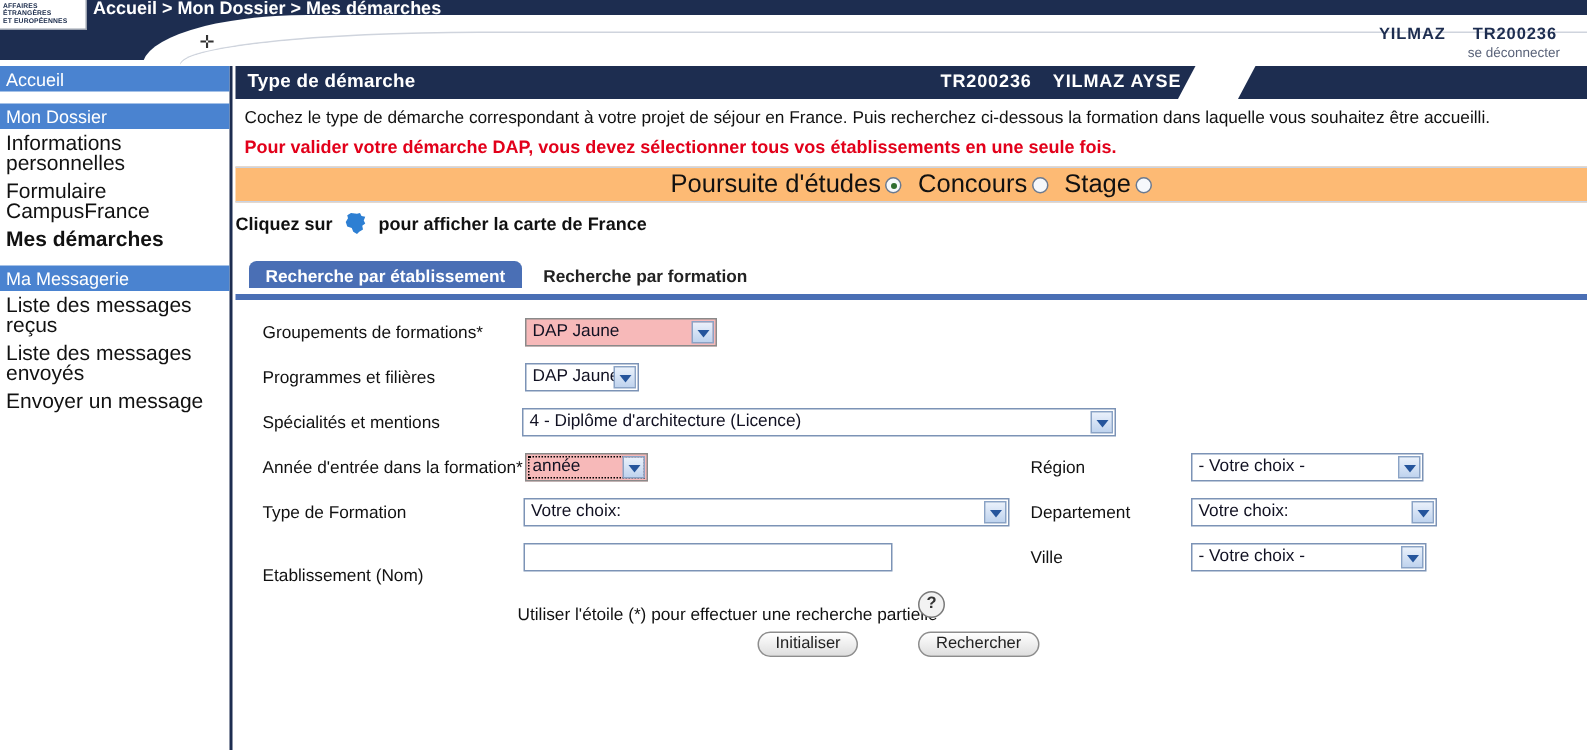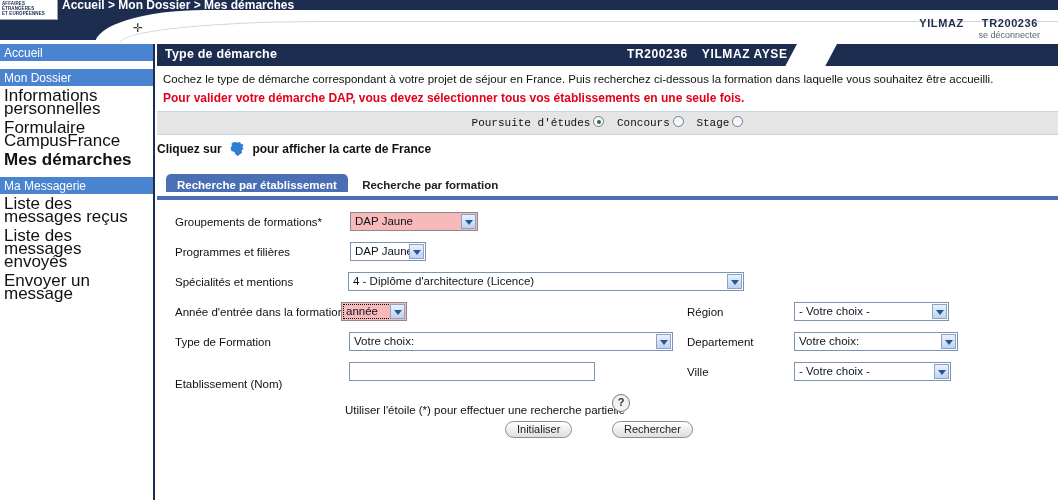--- a/index.html
+++ b/index.html
@@ -55,21 +55,21 @@
   #sidebar{
     position:absolute;left:0;top:44px;width:155px;height:456px;
     background:#ffffff;border-right:2px solid #1d2d50;box-sizing:border-box;
   }
   .nav-head{
     background:#4a83d0;color:#ffffff;font-size:12px;font-weight:normal;
     padding:3px 4px 4px 4px;margin:0 0 0 0;height:17px;box-sizing:border-box;
     line-height:13px;
   }
   .nav-sub{
-    padding:3px 4px 3px 4px;font-size:17px;color:#111;line-height:13px;
+    padding:3px 4px 3px 4px;font-size:14px;color:#111;line-height:13px;
   }
   .nav-sub.current{font-weight:bold;}
   .nav-gap{height:8px;}
   
   #main{
     position:absolute;left:157px;top:44px;width:901px;height:456px;
     background:#ffffff;
   }
   #page-title-bar{
     position:relative;height:22px;background:#1d2d50;color:#ffffff;
@@ -89,22 +89,22 @@
     background:#ffffff;
     transform:skewX(-28deg);transform-origin:top left;
   }
   #intro{
     padding:7px 6px 0 6px;font-size:11.5px;color:#111;
   }
   #warn{
     padding:6px 6px 6px 6px;font-size:12px;color:#e2001a;font-weight:bold;
   }
   #radio-row{
-    background:#e5e5e5;border-top:1px solid #c9d4e4;border-bottom:1px solid #c9d4e4;
-    height:22px;line-height:22px;text-align:center;font-size:11px;color:#111;font-family:Liberation Mono, monospace;
+    background:#fdba74;border-top:1px solid #c9d4e4;border-bottom:1px solid #c9d4e4;
+    height:22px;line-height:22px;text-align:center;font-size:17px;color:#111;
   }
   #radio-row .opt{margin:0 3px;}
   .radio{
     display:inline-block;width:11px;height:11px;border-radius:50%;
     border:1px solid #6b7a90;background:#f6f8fb;vertical-align:-1px;
     box-sizing:border-box;position:relative;margin-left:3px;
   }
   .radio.on::after{
     content:"";position:absolute;left:2.5px;top:2.5px;width:4px;height:4px;
     border-radius:50%;background:#2f6d2f;
@@ -259,21 +259,21 @@
       <span class="arrow"></span>
     </div>
 
     <div class="lbl" style="left:18px;top:76px;">Spécialités et mentions</div>
     <div class="sel" style="left:191px;top:72px;width:396px;">
       <span>4 - Diplôme d'architecture (Licence)</span>
       <span class="arrow"></span>
     </div>
 
     <div class="lbl" style="left:18px;top:106px;">Année d'entrée dans la formation*</div>
-    <div class="sel pink focus" style="left:184px;top:102px;width:66px;">
+    <div class="sel pink focus" style="left:193px;top:102px;width:82px;">
       <span>année</span>
       <span class="arrow"></span>
     </div>
 
     <div class="lbl" style="left:530px;top:106px;">Région</div>
     <div class="sel" style="left:637px;top:102px;width:155px;">
       <span>- Votre choix -</span>
       <span class="arrow"></span>
     </div>
 

